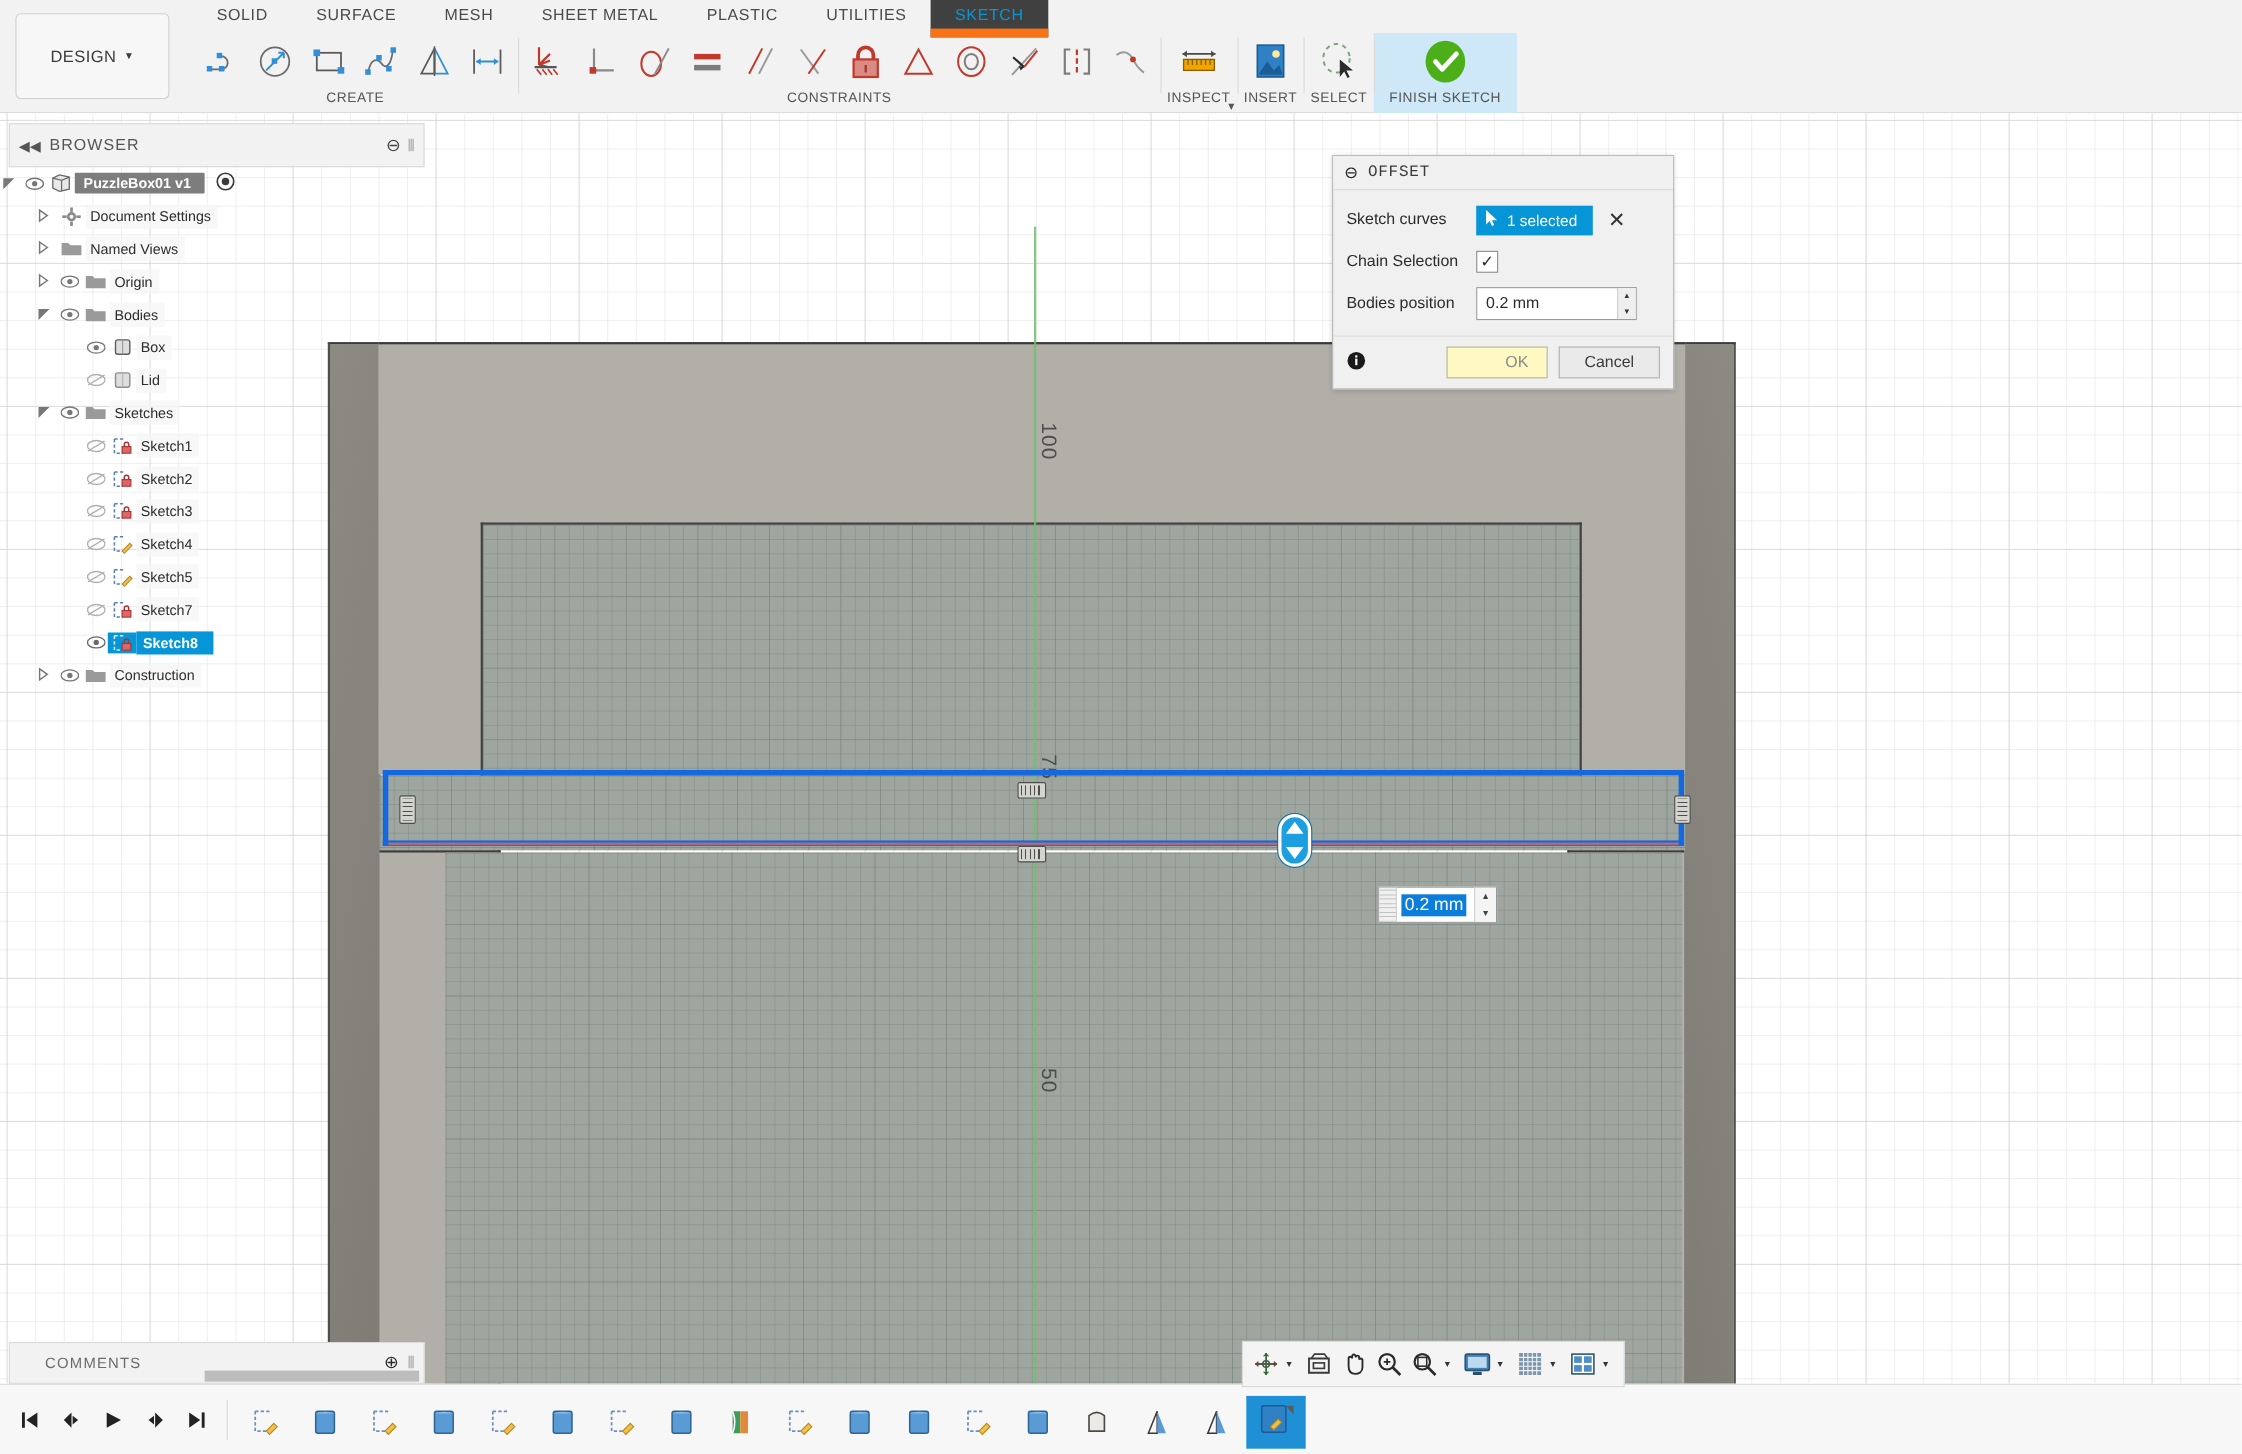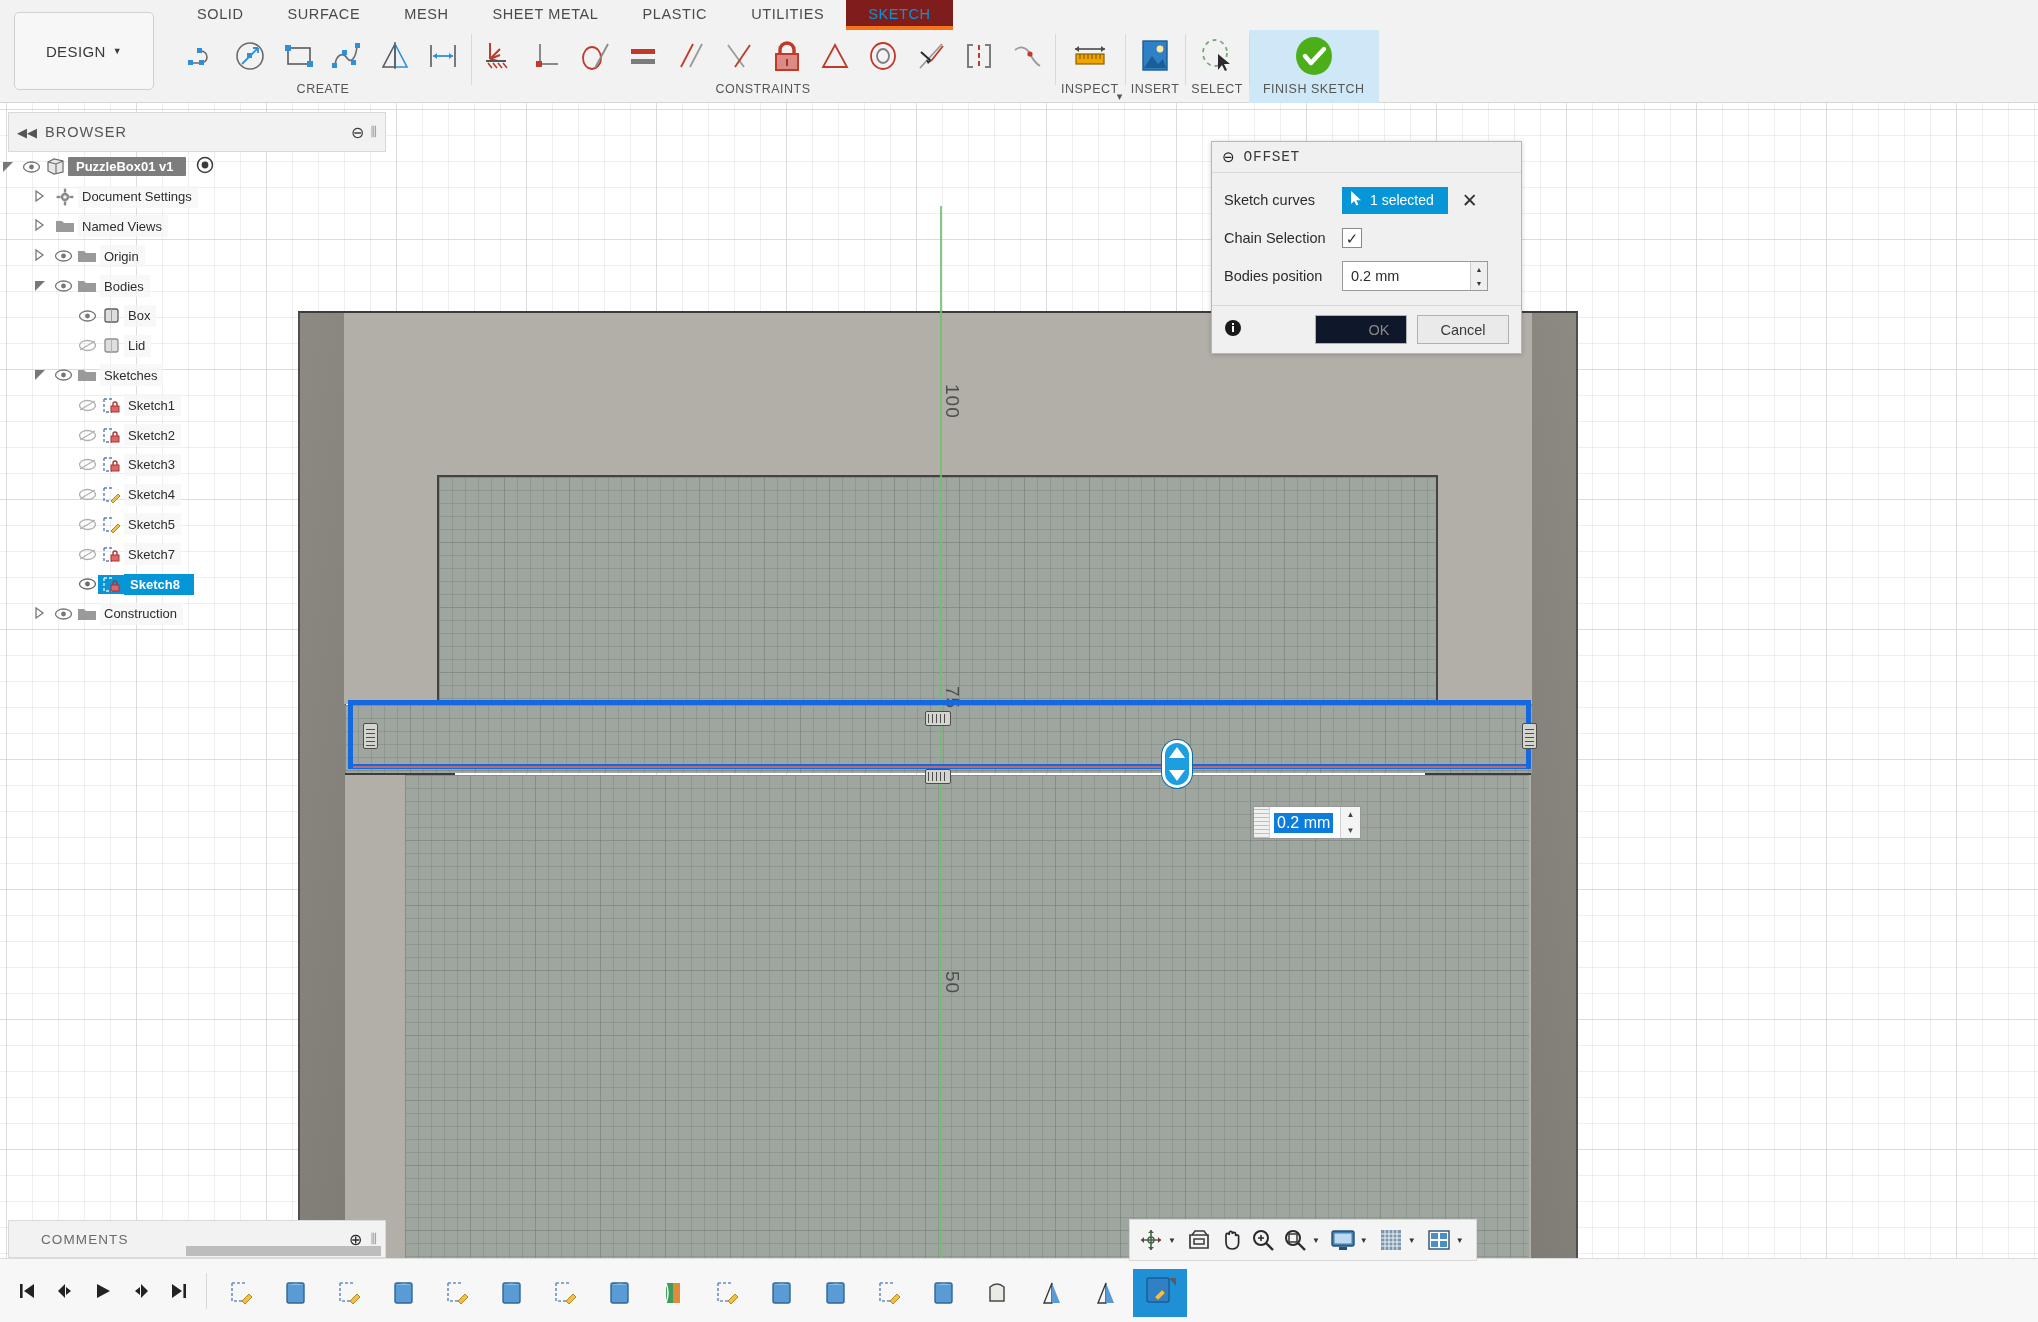--- a/index.html
+++ b/index.html
@@ -30,22 +30,22 @@
   }
   #tabs {
     position: absolute; left: 175px; top: 0; height: 32px;
     display: flex; align-items: flex-start; gap: 0;
   }
   .tab {
     font-size: 14.5px; color: #4a4a4a; letter-spacing: .6px;
     padding: 6px 22px 8px 22px; cursor: pointer; white-space: nowrap;
   }
   .tab.active {
-    color: #0696d7; background: #7f1d1d;
-    border-bottom: 4px solid #f97316;
+    color: #0696d7; background: #404040;
+    border-bottom: 8px solid #f97316;
     padding-bottom: 4px;
     text-align: right;
   }
   #ribbon {
     position: absolute; left: 175px; top: 30px; right: 0; height: 73px;
     display: flex; align-items: flex-start;
   }
   .rgroup { display: flex; flex-direction: column; align-items: center; position: relative; padding: 0 6px; height: 73px; }
   .rgroup + .rgroup.sep::before {
     content:""; position: absolute; left: 0; top: 4px; bottom: 18px; width: 1px; background: #dadada;
@@ -249,21 +249,21 @@
   .numfield .sp div { flex: 1; display: flex; align-items: center; justify-content: center; font-size: 7px; color: #333; cursor: pointer; }
   #offsetDlg .dfoot {
     border-top: 1px solid #d9d9d9; height: 48px; display: flex; align-items: center;
     padding: 0 12px; gap: 10px;
   }
   .dbtn {
     height: 29px; min-width: 92px; border: 1px solid #b0b0b0; background: #eaeaea;
     display: flex; align-items: center; justify-content: center; font-size: 14.5px;
     color: #3a3a3a; cursor: pointer;
   }
-  .dbtn.ok { color: #8a8a8a; background: #0f172a; padding-left: 36px; }
+  .dbtn.ok { color: #8a8a8a; background: #fef9c3; padding-left: 36px; }
 
   
   #viewbar {
     position: absolute; left: 1129px; top: 1219px; height: 42px;
     background: #f4f4f4; border: 1px solid #d9d9d9;
     display: flex; align-items: center; padding: 0 6px; gap: 2px; z-index: 35;
   }
   #viewbar .vb { width: 30px; height: 32px; display: flex; align-items: center; justify-content: center; cursor: pointer; }
   #viewbar .cav { font-size: 8px; color: #333; margin-right: 6px; cursor: pointer; }
 

